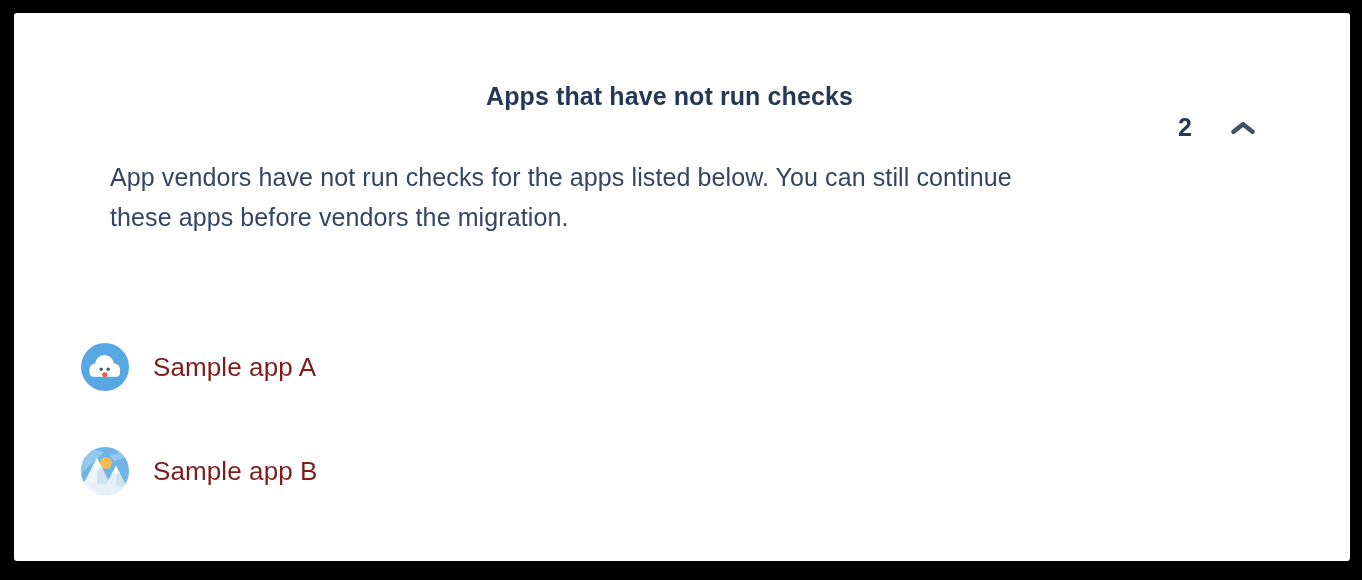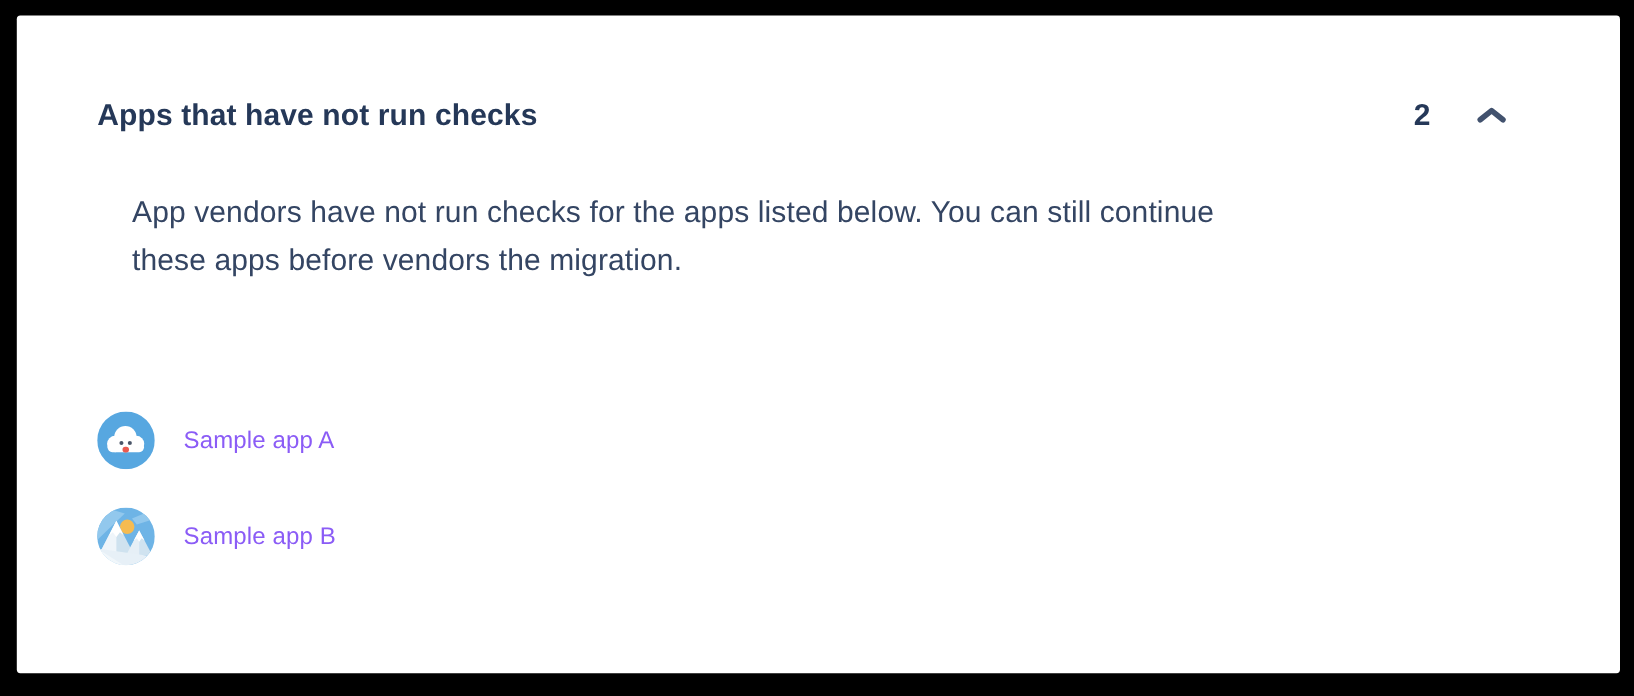--- a/index.html
+++ b/index.html
@@ -24,20 +24,21 @@
     border-radius: 3px;
   }
   .section-header {
     position: absolute;
     left: 67px;
     right: 92px;
     top: 66px;
     height: 34px;
     display: flex;
     align-items: center;
+    flex-direction: column;
   }
   .section-title {
     margin: 0;
     font-size: 25px;
     line-height: 34px;
     font-weight: 700;
     color: #253858;
     letter-spacing: 0.1px;
   }
   .header-right {
@@ -76,31 +77,31 @@
   }
   .app-row {
     position: absolute;
     left: 67px;
     height: 48px;
     display: flex;
     align-items: center;
     gap: 24px;
   }
   .app-row.row-a { top: 330px; }
-  .app-row.row-b { top: 410px; }
+  .app-row.row-b { top: 434px; }
   .app-icon {
     width: 48px;
     height: 48px;
     display: block;
     flex: 0 0 48px;
   }
   .app-label {
-    font-size: 20px;
+    font-size: 26px;
     font-weight: 500;
-    color: #8b5cf6;
+    color: #7f1d1d;
     letter-spacing: 0.1px;
   }
 </style>
 </head>
 <body>
 
 <div class="card">
 
   <div class="section-header">
     <h2 class="section-title">Apps that have not run checks</h2>

